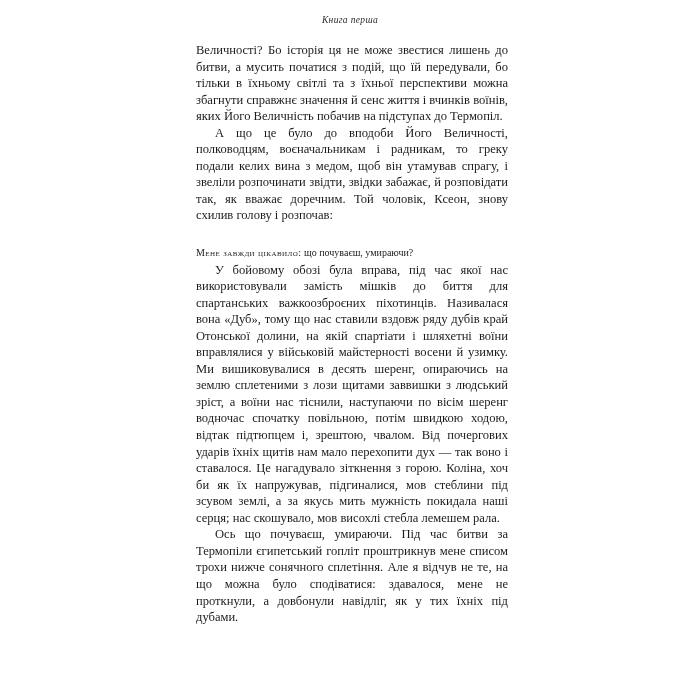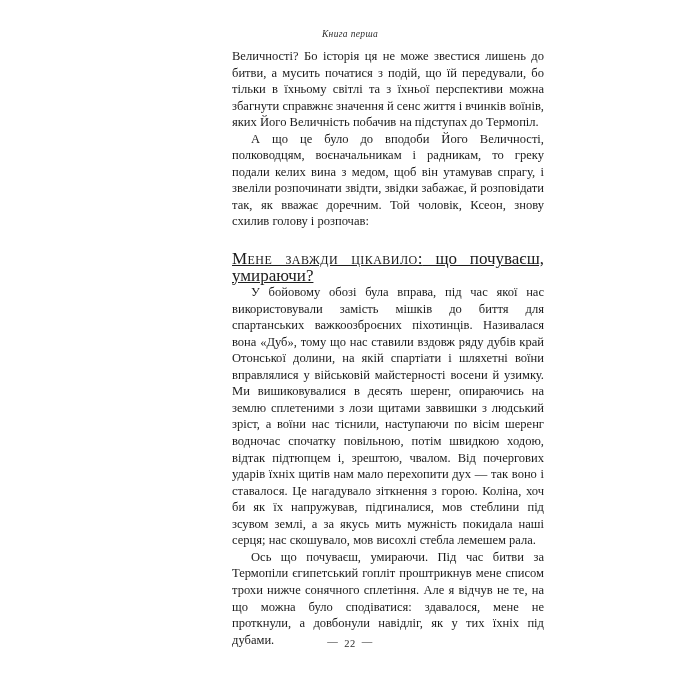--- a/index.html
+++ b/index.html
@@ -19,54 +19,51 @@
   .running-head {
     position: absolute;
     top: 15px;
     left: 0;
     width: 700px;
     text-align: center;
     font-style: italic;
     font-size: 9.5px;
     letter-spacing: 0.35px;
     color: #2a2a2a;
-    margin-top: 14px;
   }
   .text-block {
     position: absolute;
     left: 196px;
-    top: 48px;
+    top: 42px;
     width: 312px;
-    margin-left: 36px;
   }
   p.para {
     margin: 0;
     font-size: 12.55px;
     line-height: 16.55px;
     text-align: justify;
     text-justify: inter-word;
     text-indent: 19px;
     color: #1b1b1b;
     hyphens: manual;
     -webkit-hyphens: manual;
   }
   p.para.no-indent {
     text-indent: 0;
   }
   .section-gap {
     height: 21px;
   }
   .para-heading {
     margin: 0;
-    font-size: 17px;
+    font-size: 10px;
     line-height: 16.55px;
     text-align: justify;
     text-indent: 0;
     color: #1b1b1b;
-    text-decoration: underline;
   }
   .smallcaps {
     font-variant: small-caps;
     letter-spacing: 0.45px;
   }
   .folio {
     position: absolute;
     left: 0;
     top: 636px;
     width: 700px;
@@ -98,15 +95,14 @@
 
     <p class="para-heading"><span class="smallcaps">Мене завжди цікавило:</span><span> що почуваєш, умираючи?</span></p>
 
     <p class="para">У бойовому обозі була вправа, під час якої нас використовували замість мішків до биття для спартанських важкоозброєних піхотинців. Називалася вона «Дуб», тому що нас ставили вздовж ряду дубів край Отонської долини, на якій спартіати і шляхетні воїни вправлялися у військовій майстерності восени й узимку. Ми вишиковувалися в десять шеренг, опираючись на землю сплетеними з лози щитами заввишки з людський зріст, а воїни нас тіснили, наступаючи по вісім шеренг водночас спочатку повільною, потім швидкою ходою, відтак підтюпцем і, зрештою, чвалом. Від почергових ударів їхніх щитів нам мало перехопити дух — так воно і ставалося. Це нагадувало зіткнення з горою. Коліна, хоч би як їх напружував, підгиналися, мов стеблини під зсувом землі, а за якусь мить мужність покидала наші серця; нас скошувало, мов висохлі стебла лемешем рала.</p>
 
     <p class="para">Ось що почуваєш, умираючи. Під час битви за Термопіли єгипетський гопліт проштрикнув мене списом трохи нижче сонячного сплетіння. Але я відчув не те, на що можна було сподіватися: здавалося, мене не проткнули, а довбонули навідліг, як у тих їхніх під дубами.</p>
 
 
   </div>
 
-  <div class="folio"><span class="rule">—</span><span>22</span><span class="rule">—</span></div>
 
 </div>
 
 </body></html>

